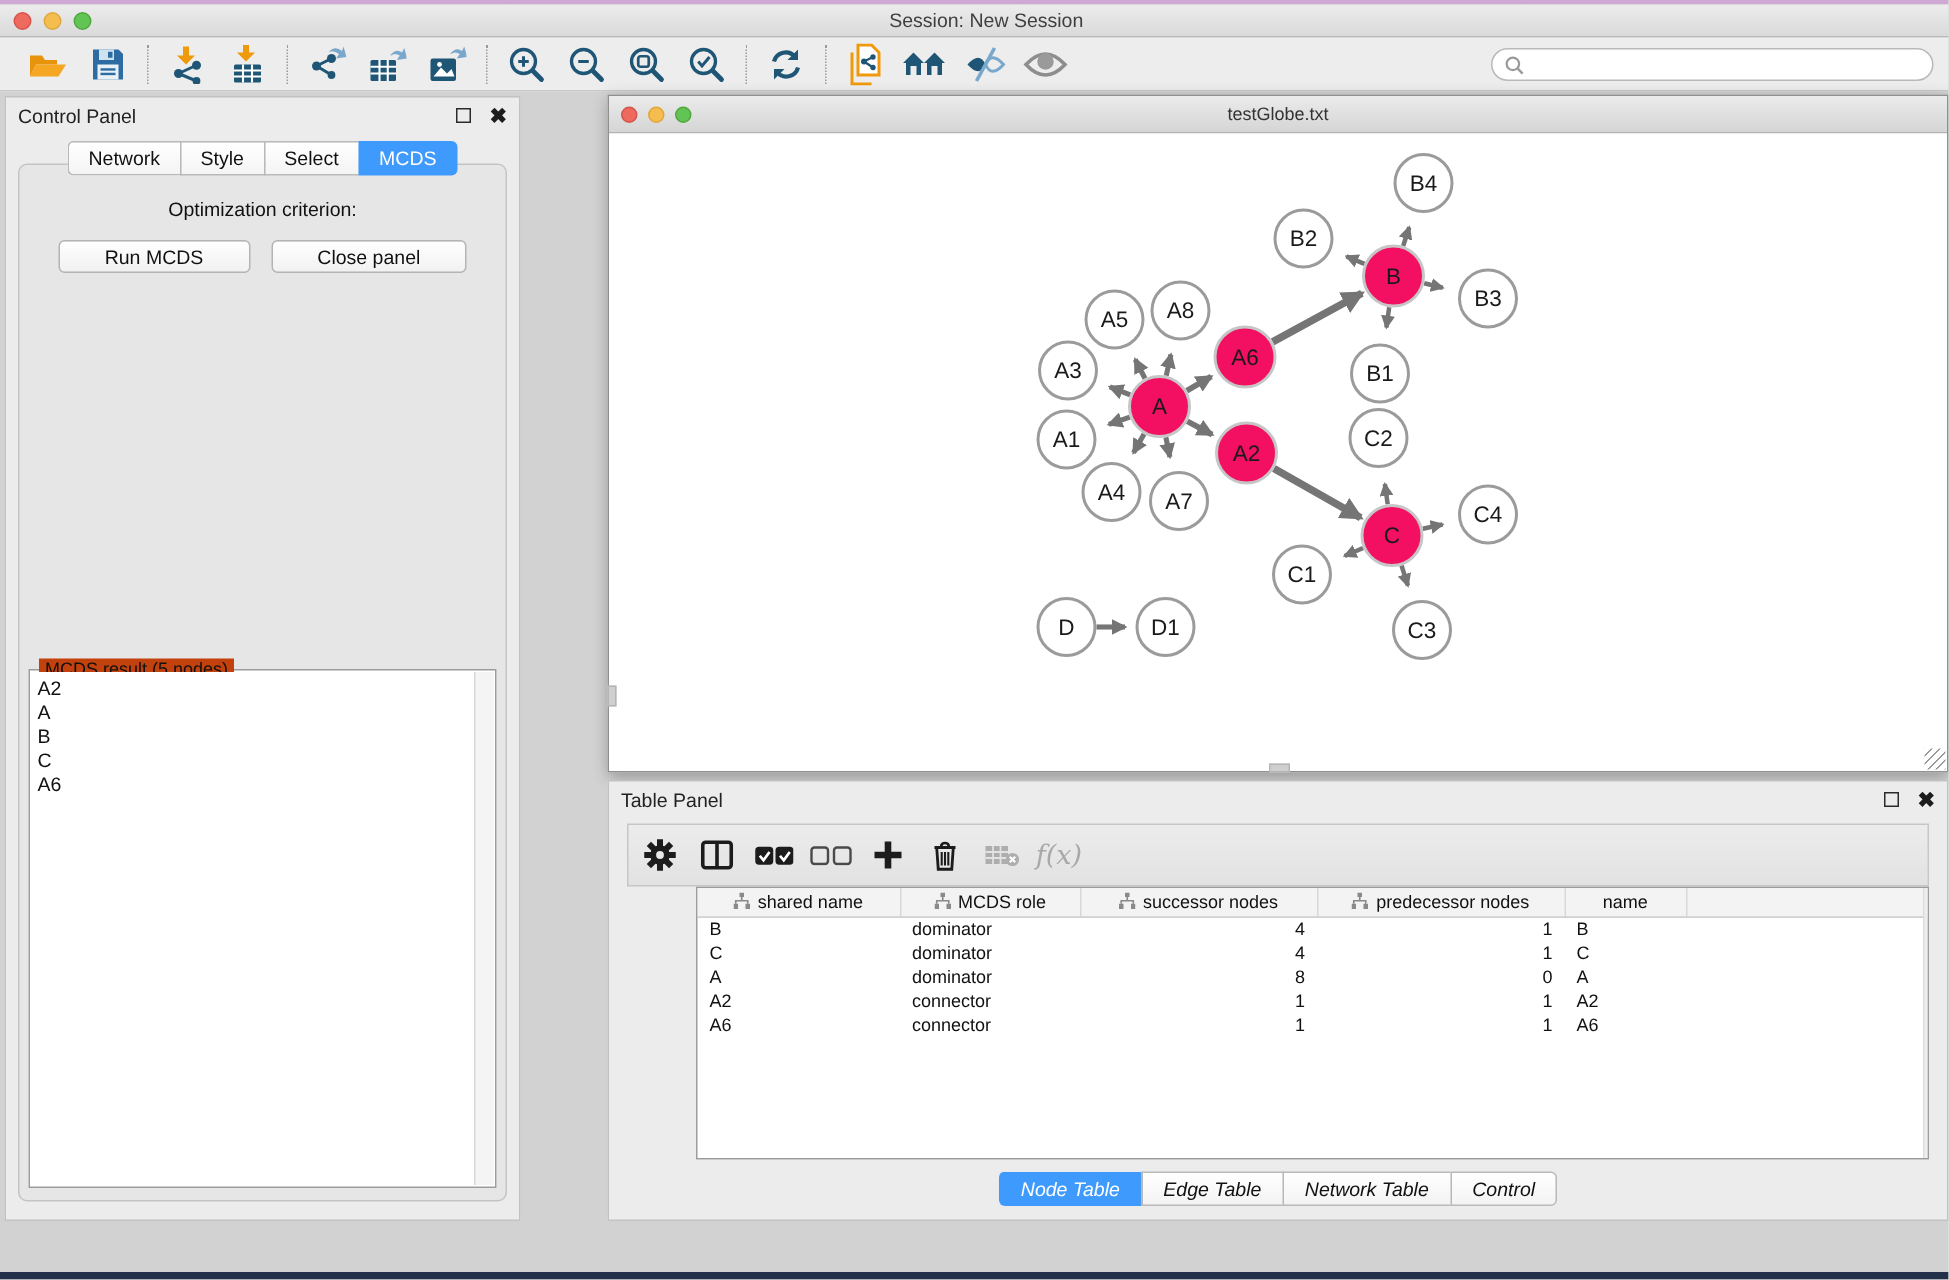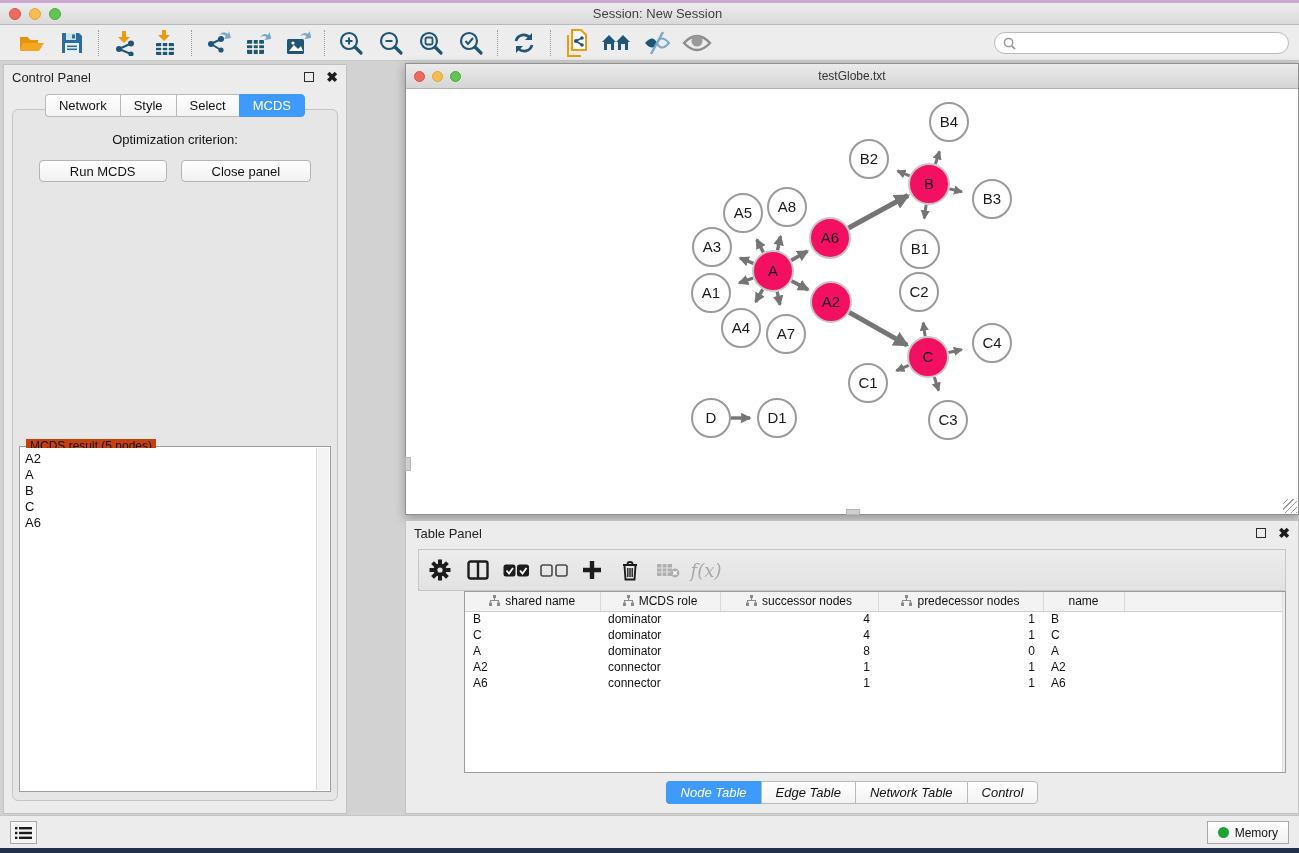--- a/index.html
+++ b/index.html
@@ -587,32 +587,14 @@
       <div class="tp-scroll"></div>
     </div>
     <div class="tp-tabs">
       <div class="tp-tab active">Node Table</div>
       <div class="tp-tab">Edge Table</div>
       <div class="tp-tab">Network Table</div>
       <div class="tp-tab">Control</div>
     </div>
   </div>
 
-  <div class="statusbar">
-    <div class="list-btn">
-      <svg width="17" height="14" viewBox="0 0 17 14">
-        <g fill="#1c1c1c">
-          <rect x="0" y="1" width="2.4" height="2.4"></rect>
-            <rect x="4" y="1" width="13" height="2.4"></rect>
-          <rect x="0" y="5.8" width="2.4" height="2.4"></rect>
-            <rect x="4" y="5.8" width="13" height="2.4"></rect>
-          <rect x="0" y="10.6" width="2.4" height="2.4"></rect>
-            <rect x="4" y="10.6" width="13" height="2.4"></rect>
-        </g>
-      </svg>
-    </div>
-    <div class="memory-btn">
-      <span class="mem-dot"></span>
-      <span>Memory</span>
-    </div>
-  </div>
   <div class="desktop-bottom"></div>
 </div>
 
 </body></html>

